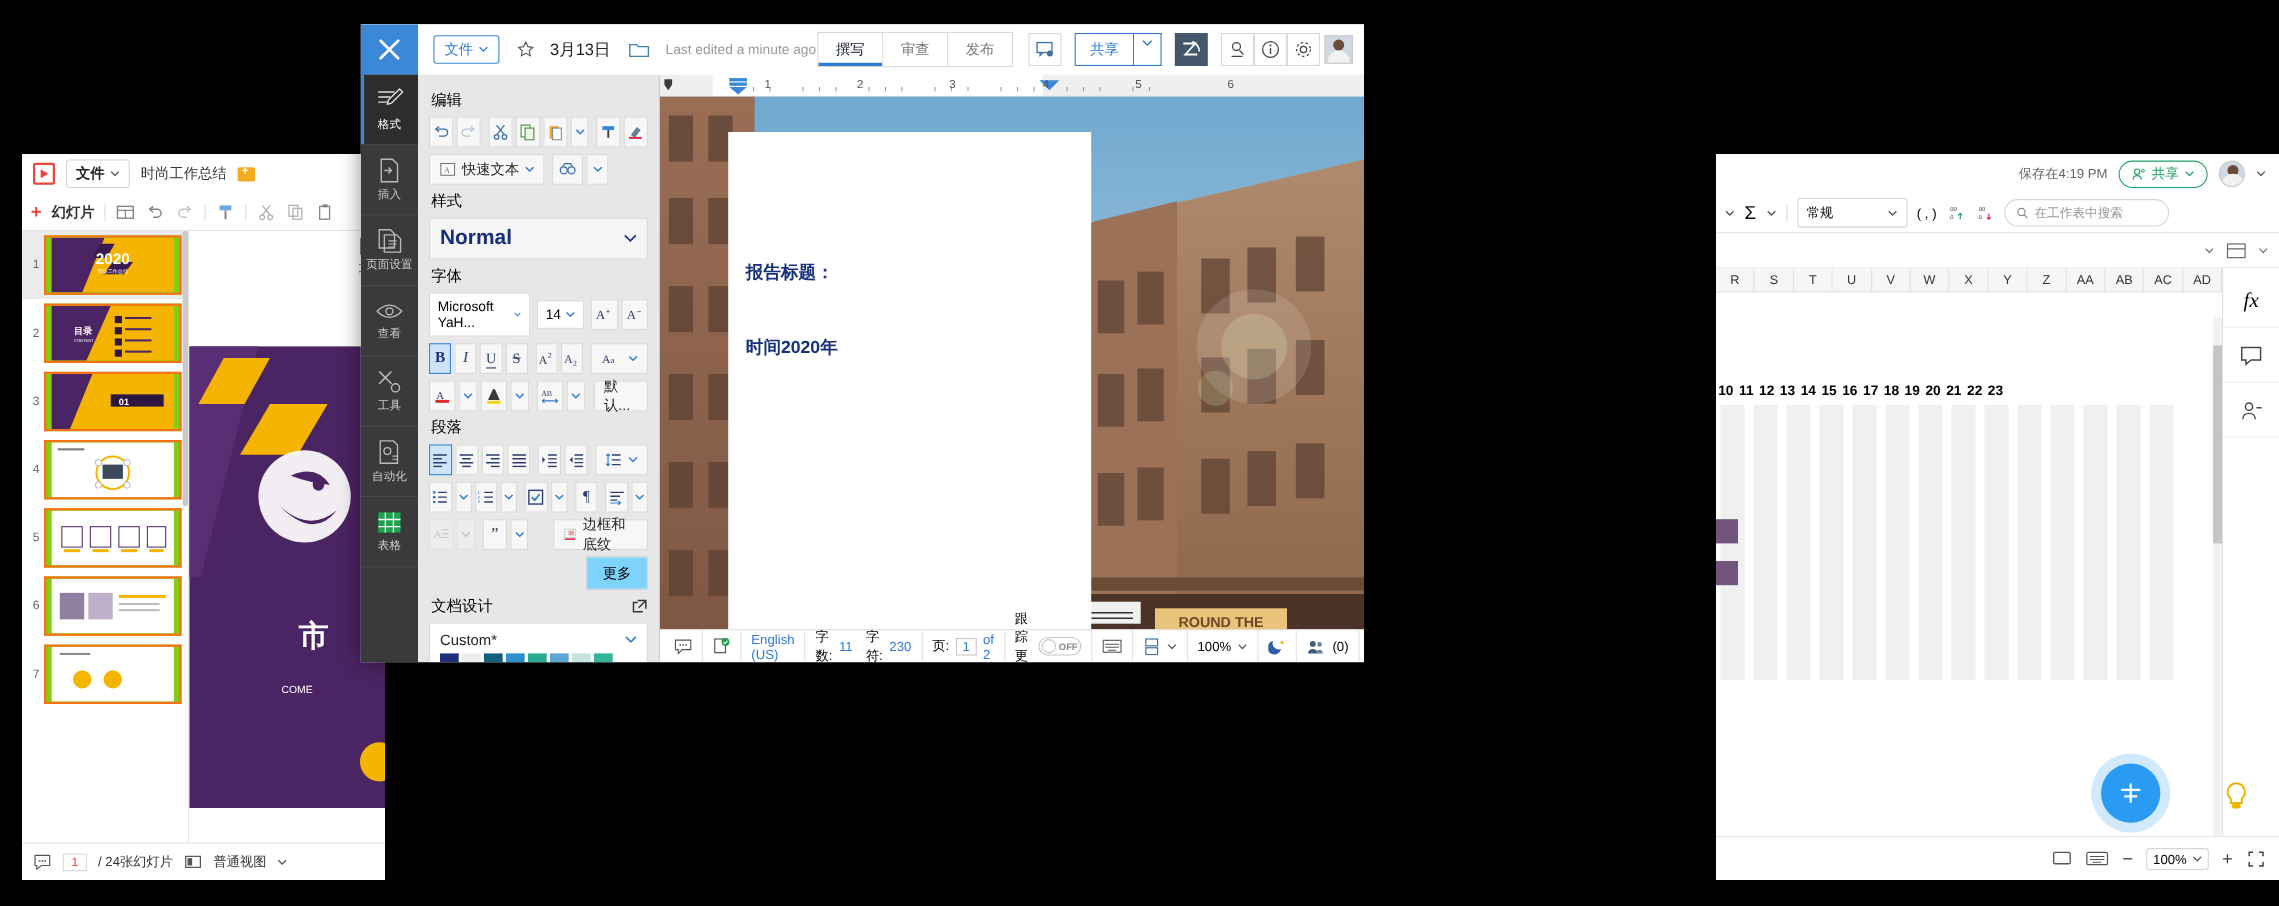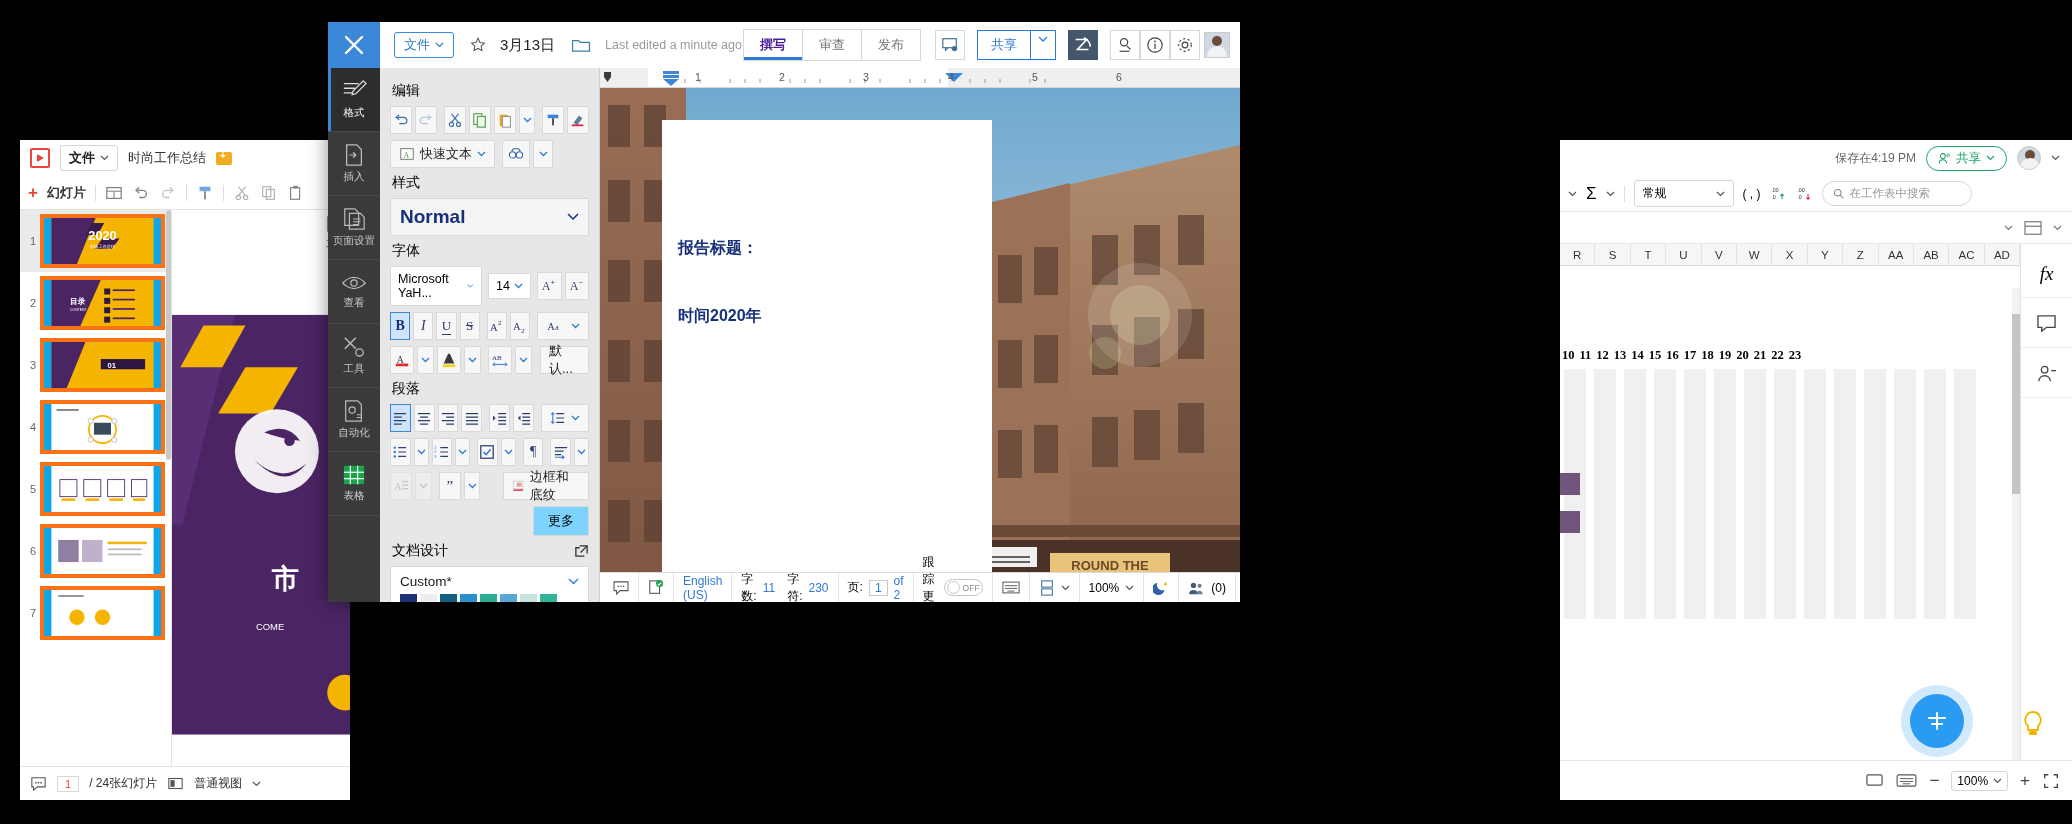--- a/index.html
+++ b/index.html
@@ -23,21 +23,21 @@
   #ppt .ptools{ height:34px; display:flex; align-items:center; gap:9px; padding:0 8px; border-bottom:1px solid #e3e3e3;}
   .tplus{ color:#e8453c; font-size:17px; font-weight:bold; }
   .tlbl{ font-size:13px; font-weight:bold; color:#333; }
   .divd{ width:1px; height:16px; background:#dcdcdc; }
   .ticon{ width:18px; height:18px; opacity:.72; }
   #ppt .pbody{ position:absolute; top:70px; bottom:34px; left:0; right:0; display:flex; }
   #ppt .thumbs{ width:152px; border-right:1px solid #e3e3e3; background:#fff; position:relative; overflow:hidden;}
   .thumb{ height:62px; display:flex; align-items:center; padding:3px 6px 3px 2px; }
   .thumb.sel{ background:#ebebeb; }
   .thumb .num{ width:14px; font-size:11px; color:#666; text-align:right; margin-right:4px;}
-  .thumb .pane{ flex:1; height:54px; border:4px solid #f97316; background:#0ea5e9; overflow:hidden; position:relative;}
+  .thumb .pane{ flex:1; height:54px; border:2px solid #f97316; background:#84cc16; overflow:hidden; position:relative;}
   .tsb{ position:absolute; right:0; top:0; width:5px; height:250px; background:#c9c9c9; border-radius:3px;}
   #ppt .canvas{ flex:1; background:#fff; position:relative; overflow:hidden;}
   #ppt .pfoot{ position:absolute; bottom:0; left:0; right:0; height:34px; border-top:1px solid #e3e3e3; display:flex; align-items:center; gap:10px; padding:0 10px; background:#fff;}
   .pgbox{ border:1px solid #d8d8d8; font-size:11px; color:#e8453c; padding:1px 7px; }
   .ffs{ font-size:12px; color:#333; }
 
   
   #sheet{ left:1560px; top:140px; width:512px; height:660px; background:#fff; }
   #sheet .sbar{ height:36px; display:flex; align-items:center; justify-content:flex-end; gap:10px; padding:0 12px;margin-left:44px; }
   .saved{ font-size:12px; color:#666; }
@@ -47,39 +47,39 @@
   .avat:after{content:"";position:absolute;width:20px;height:11px;border-radius:10px 10px 0 0;background:#f2f2f2;left:2px;bottom:0;}
   #sheet .srow2{ height:36px; display:flex; align-items:center; gap:9px; padding:0 8px; border-bottom:1px solid #e6e6e6;}
   .selbox{ border:1px solid #d6d6d6; border-radius:3px; font-size:12px; padding:4px 8px; display:flex; align-items:center; justify-content:space-between; min-width:100px; background:#fff;}
   .srch{ border:1px solid #d6d6d6; border-radius:13px; font-size:11.5px; color:#999; padding:4px 10px; display:flex; align-items:center; gap:6px; width:150px;}
   #sheet .srow3{ height:32px; border-bottom:1px solid #e6e6e6; display:flex; align-items:center; justify-content:flex-end; gap:10px; padding:0 10px;}
   #sheet .grid-wrap{ position:absolute; top:104px; bottom:40px; left:0; right:52px; overflow:hidden;}
   .colhdr{ display:flex; height:22px; background:#f6f6f6; border-bottom:1px solid #d9d9d9;}
   .colhdr div{ flex:1; min-width:20px; border-right:1px solid #e2e2e2; font-size:11.5px; display:flex; align-items:center; justify-content:center; color:#333;}
   .legend{ display:flex; align-items:center; gap:7px; font-size:13px; color:#222; padding:8px 0 0 4px; white-space:nowrap;}
   .sw{ width:18px; height:22px; display:inline-block;}
-  .axis{ display:flex; font-size:12.5px; font-weight:bold; gap:5px; padding:4px 0 0 2px;font-family:Liberation Serif, serif;}
+  .axis{ display:flex; font-size:12.5px; font-weight:bold; gap:5px; padding:4px 0 0 2px;}
   .gantt{ position:relative; height:250px; margin-top:6px;}
   .gstripe{ position:absolute; top:0; bottom:0; width:22px; background:#f0f0f0;}
   .gbar{ position:absolute; height:22px; background:#71557d;}
   #sheet .rail{ position:absolute; right:0; top:104px; bottom:40px; width:52px; border-left:1px solid #e2e2e2; background:#fff; display:flex; flex-direction:column; align-items:center; padding-top:6px; gap:2px;}
   .railbtn{ width:52px; height:48px; display:flex; align-items:center; justify-content:center; border-bottom:1px solid #ededed;}
   #sheet .sfoot{ position:absolute; bottom:0; left:0; right:0; height:40px; border-top:1px solid #e6e6e6; display:flex; align-items:center; justify-content:flex-end; gap:12px; padding:0 12px;}
   .zbox{ border:1px solid #d6d6d6; border-radius:3px; font-size:12px; padding:2px 5px; display:flex; align-items:center; gap:5px;}
   .fab{ position:absolute; right:108px; bottom:52px; width:54px; height:54px; border-radius:50%; background:#2a9bf2; box-shadow:0 0 0 9px rgba(42,155,242,.22); display:flex; align-items:center; justify-content:center;}
   .bulb{ position:absolute; right:26px; bottom:62px; }
 
   
   #writer{ left:328px; top:22px; width:912px; height:580px; background:#f2f2f2; }
   .wtop{ height:46px; display:flex; align-items:center; background:#fff; }
   .closeblue{ width:52px; height:46px; background:#3b87d8; display:flex; align-items:center; justify-content:center; }
   .btn-seg{ display:flex; }
   .btn-seg .sg{ border:1px solid #d8d8d8; border-left:none; font-size:13px; padding:6px 16px; color:#777; background:#fff;}
   .btn-seg .sg:first-child{ border-left:1px solid #d8d8d8;}
-  .btn-seg .sg.on{ color:#4c1d95; font-weight:bold; box-shadow:inset 0 -3px 0 #2f7bd4;}
+  .btn-seg .sg.on{ color:#0f172a; font-weight:normal; box-shadow:inset 0 -3px 0 #2f7bd4;}
   .sqbtn{ border:1px solid #d8d8d8; background:#fff; width:30px; height:30px; display:flex; align-items:center; justify-content:center;}
   .share-b{ border:1px solid #2f7bd4; color:#2f7bd4; font-size:13px; padding:5px 13px; background:#fff;}
   .share-c{ border:1px solid #2f7bd4; border-left:none; color:#2f7bd4; font-size:12px; padding:5px 7px; background:#fff;}
   .zaa{ width:30px; height:30px; background:#43566b; color:#fff; display:flex; align-items:center; justify-content:center; font-size:15px; font-style:italic;}
   .wmain{ position:absolute; top:46px; left:0; right:0; bottom:0; display:flex; }
   .vtabs{ width:52px; background:#3a3a3a; position:relative;}
   .vtab{ height:64px; display:flex; flex-direction:column; align-items:center; justify-content:center; gap:3px; color:#c9c9c9; font-size:10.5px; border-bottom:1px solid #4a4a4a;}
   .vtab.on{ background:#2d2d2d; color:#fff; box-shadow:inset 3px 0 0 #3b87d8;}
   .vtab.green{ background:#3a3a3a;}
   .vtab.green .lbl{ color:#d5d5d5;}
@@ -100,21 +100,21 @@
   .ruler{ height:20px; background:#efefef; border-bottom:1px solid #d6d6d6; position:relative; overflow:hidden;}
   .ruler .num{ position:absolute; top:3px; font-size:10.5px; color:#555;}
   .photo{ position:absolute; top:20px; left:0; right:0; bottom:0; }
   .page{ position:absolute; background:#fff; left:62px; top:52px; width:330px; height:470px;}
   .ptitle{ font-size:16px; font-weight:bold; color:#17307a; }
   .wfoot{ position:absolute; bottom:0; left:0; right:0; height:30px; background:#fff; border-top:1px solid #dcdcdc; display:flex; align-items:center; gap:0; font-size:12px; padding-left:4px;}
   .fseg{ display:flex; align-items:center; gap:6px; padding:0 9px; height:30px; border-right:1px solid #e4e4e4;}
   .blu{ color:#2f7bd4;}
   .toggle{ width:42px; height:17px; border-radius:9px; border:1px solid #c6c6c6; background:#fff; display:flex; align-items:center; padding:0 2px; position:relative;}
   .toggle .kn{ width:13px;height:13px;border-radius:50%;background:#fff;border:1px solid #c6c6c6;}
-  .toggle .tt{ font-size:8.5px; color:#888; margin-left:3px; font-weight:normal;}
+  .toggle .tt{ font-size:8.5px; color:#888; margin-left:3px; font-weight:bold;}
   svg{ display:block; }
 </style>
 </head>
 <body>
 
 <div class="stage">
 
   <div class="win" id="ppt">
     <div class="pbar">
       <span class="logo-ppt">

